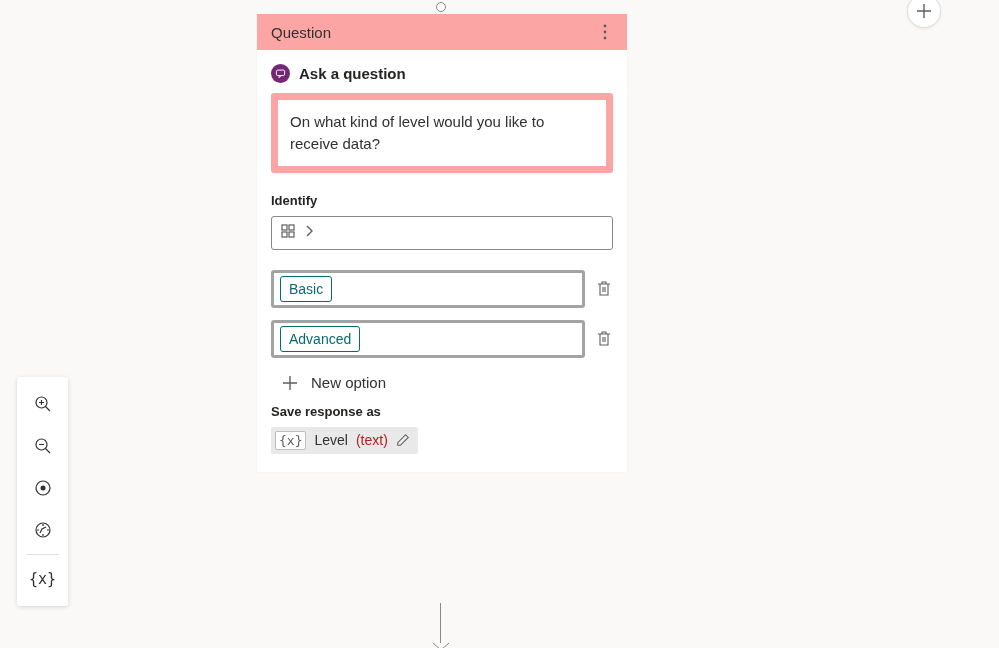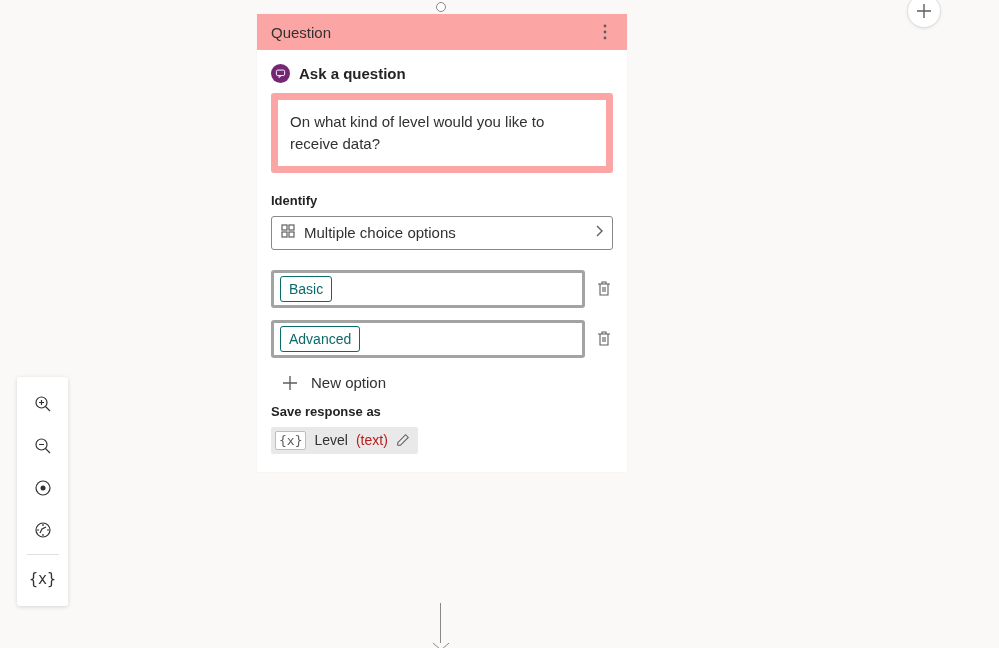--- a/index.html
+++ b/index.html
@@ -292,21 +292,20 @@
 
     <div class="identify-row">
       <span>
         <svg width="16" height="16" viewBox="0 0 16 16" class="icon-color">
           <rect x="2" y="2" width="5" height="5" fill="none" stroke="currentColor" stroke-width="1.2"></rect>
           <rect x="9" y="2" width="5" height="5" fill="none" stroke="currentColor" stroke-width="1.2"></rect>
           <rect x="2" y="9" width="5" height="5" fill="none" stroke="currentColor" stroke-width="1.2"></rect>
           <rect x="9" y="9" width="5" height="5" fill="none" stroke="currentColor" stroke-width="1.2"></rect>
         </svg>
       </span>
-      <span class="identify-label">Multiple choice options</span>
       <span>
         <svg width="10" height="14" viewBox="0 0 10 14" class="icon-color">
           <path d="M3 2 L8 7 L3 12" fill="none" stroke="currentColor" stroke-width="1.4"></path>
         </svg>
       </span>
     </div>
 
 
     <div class="option-row">
       <div class="option-box">

